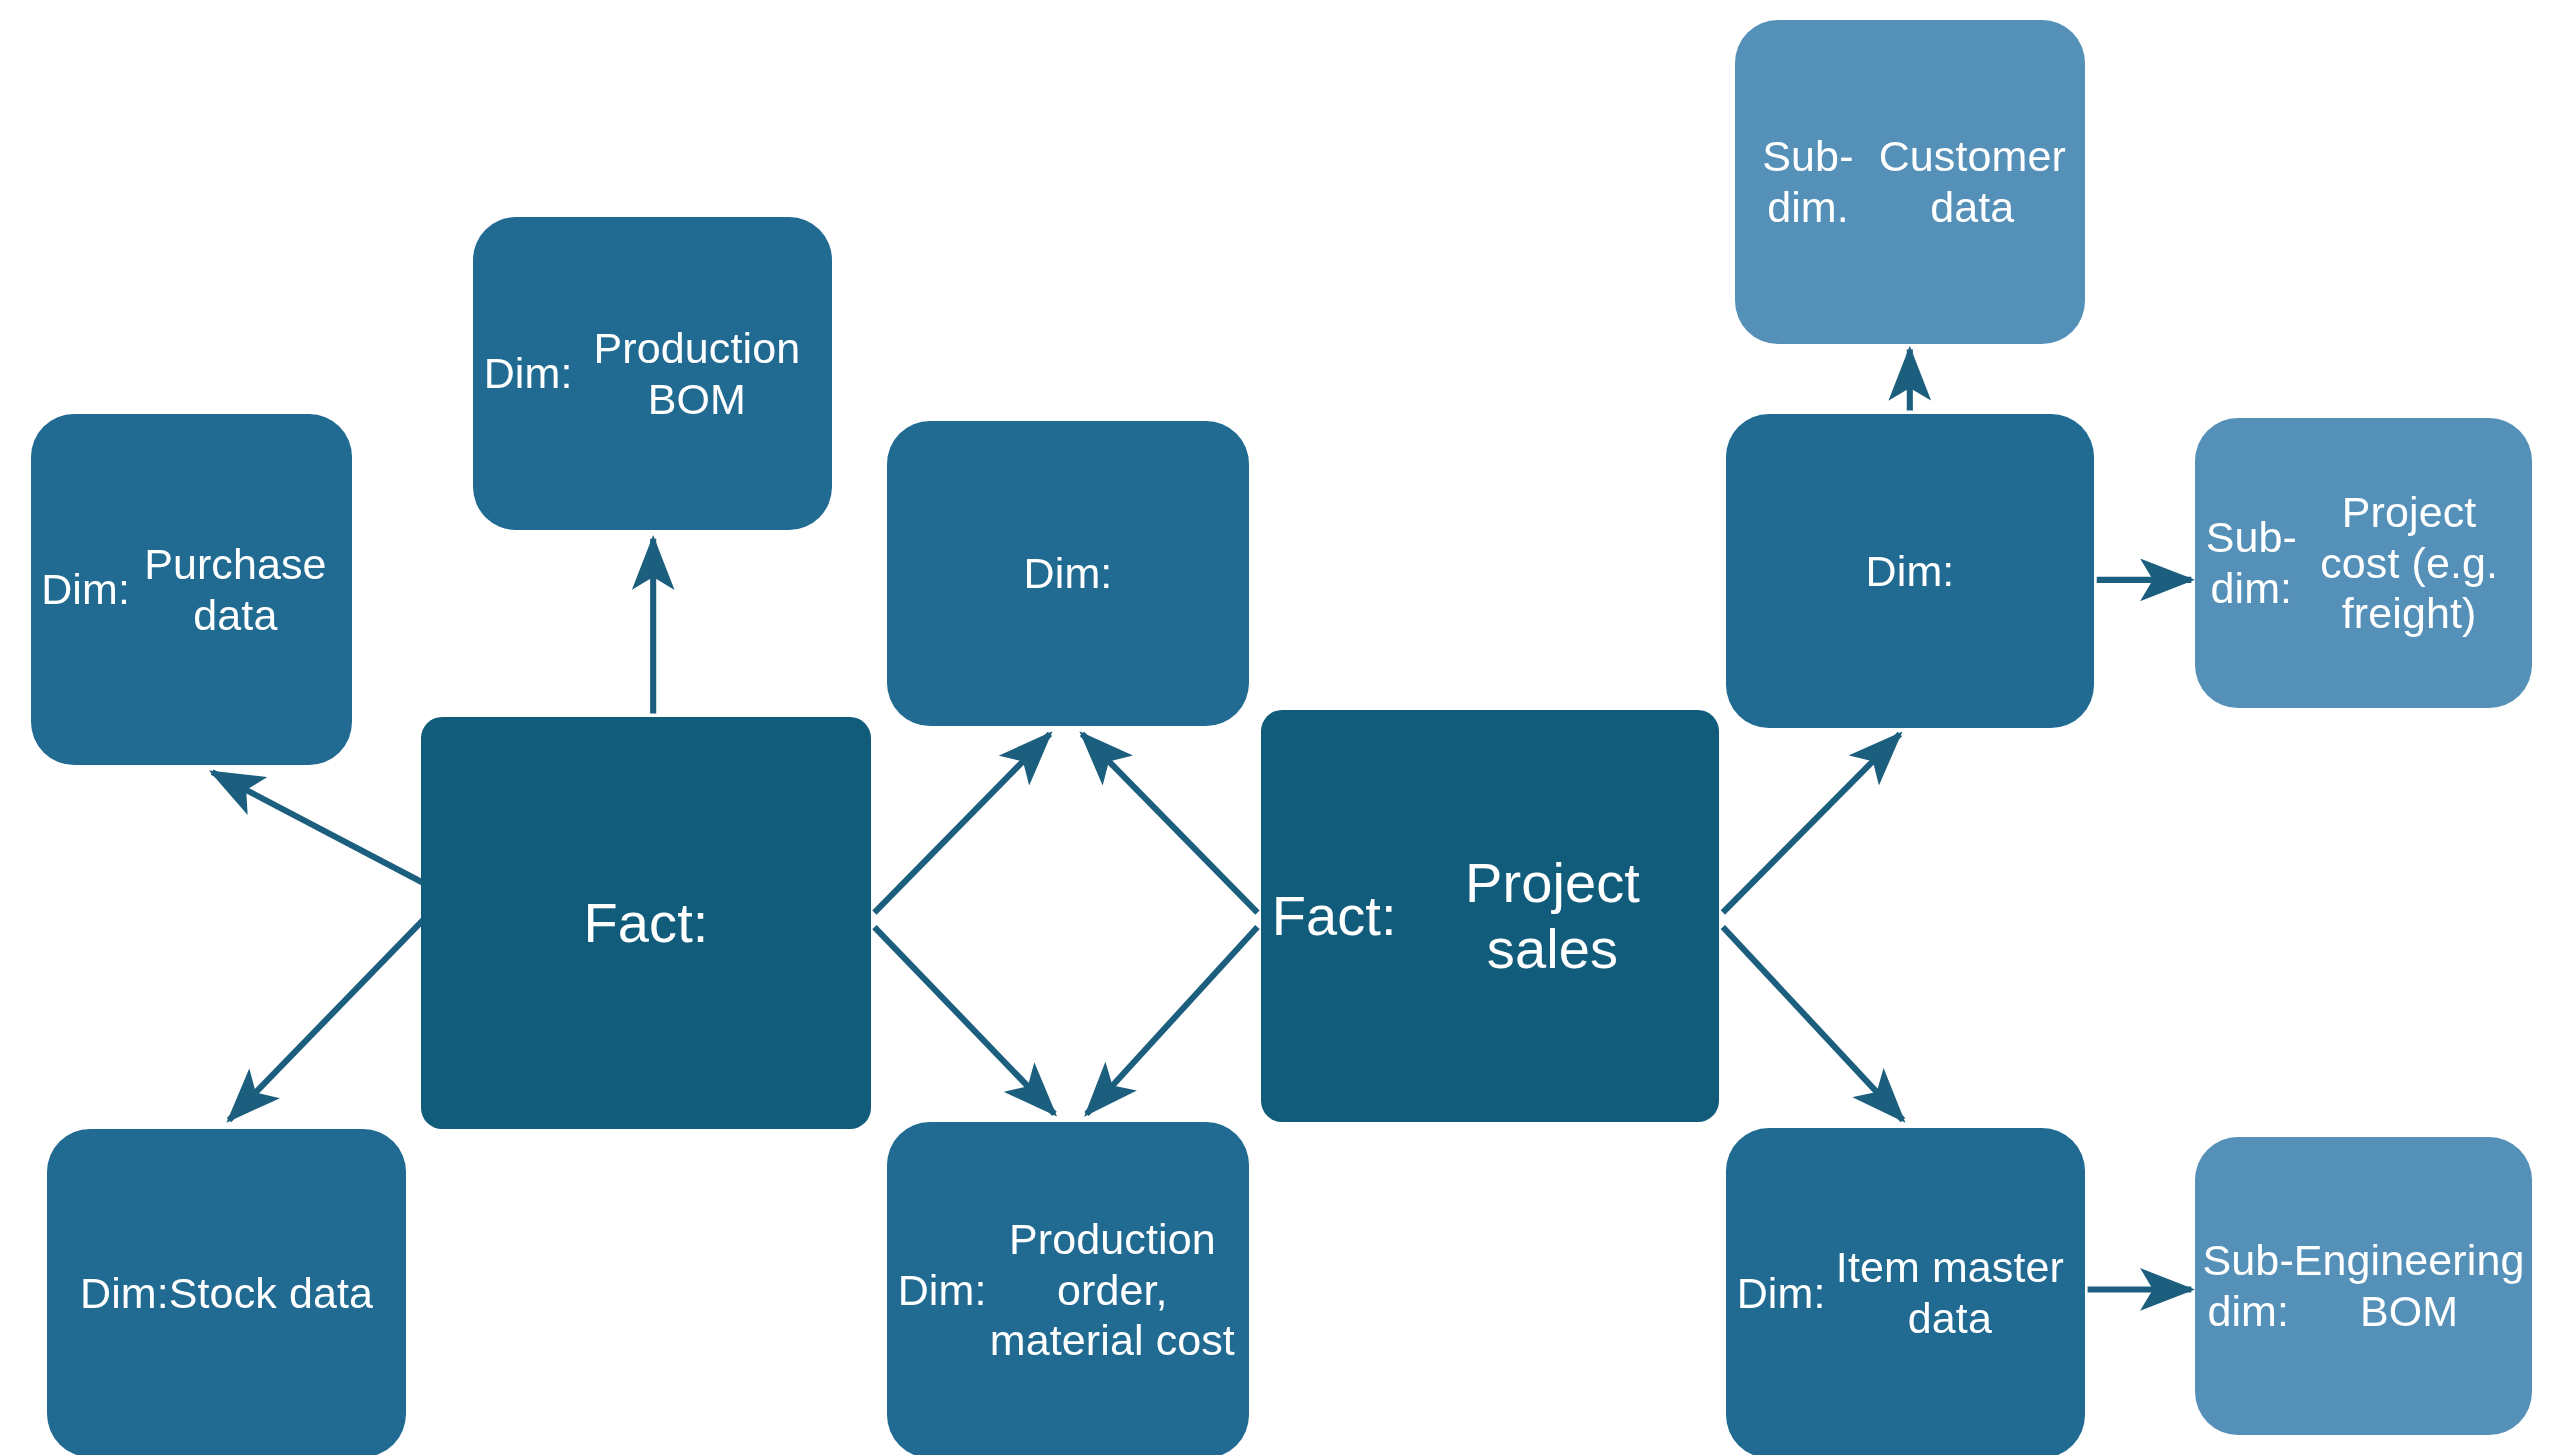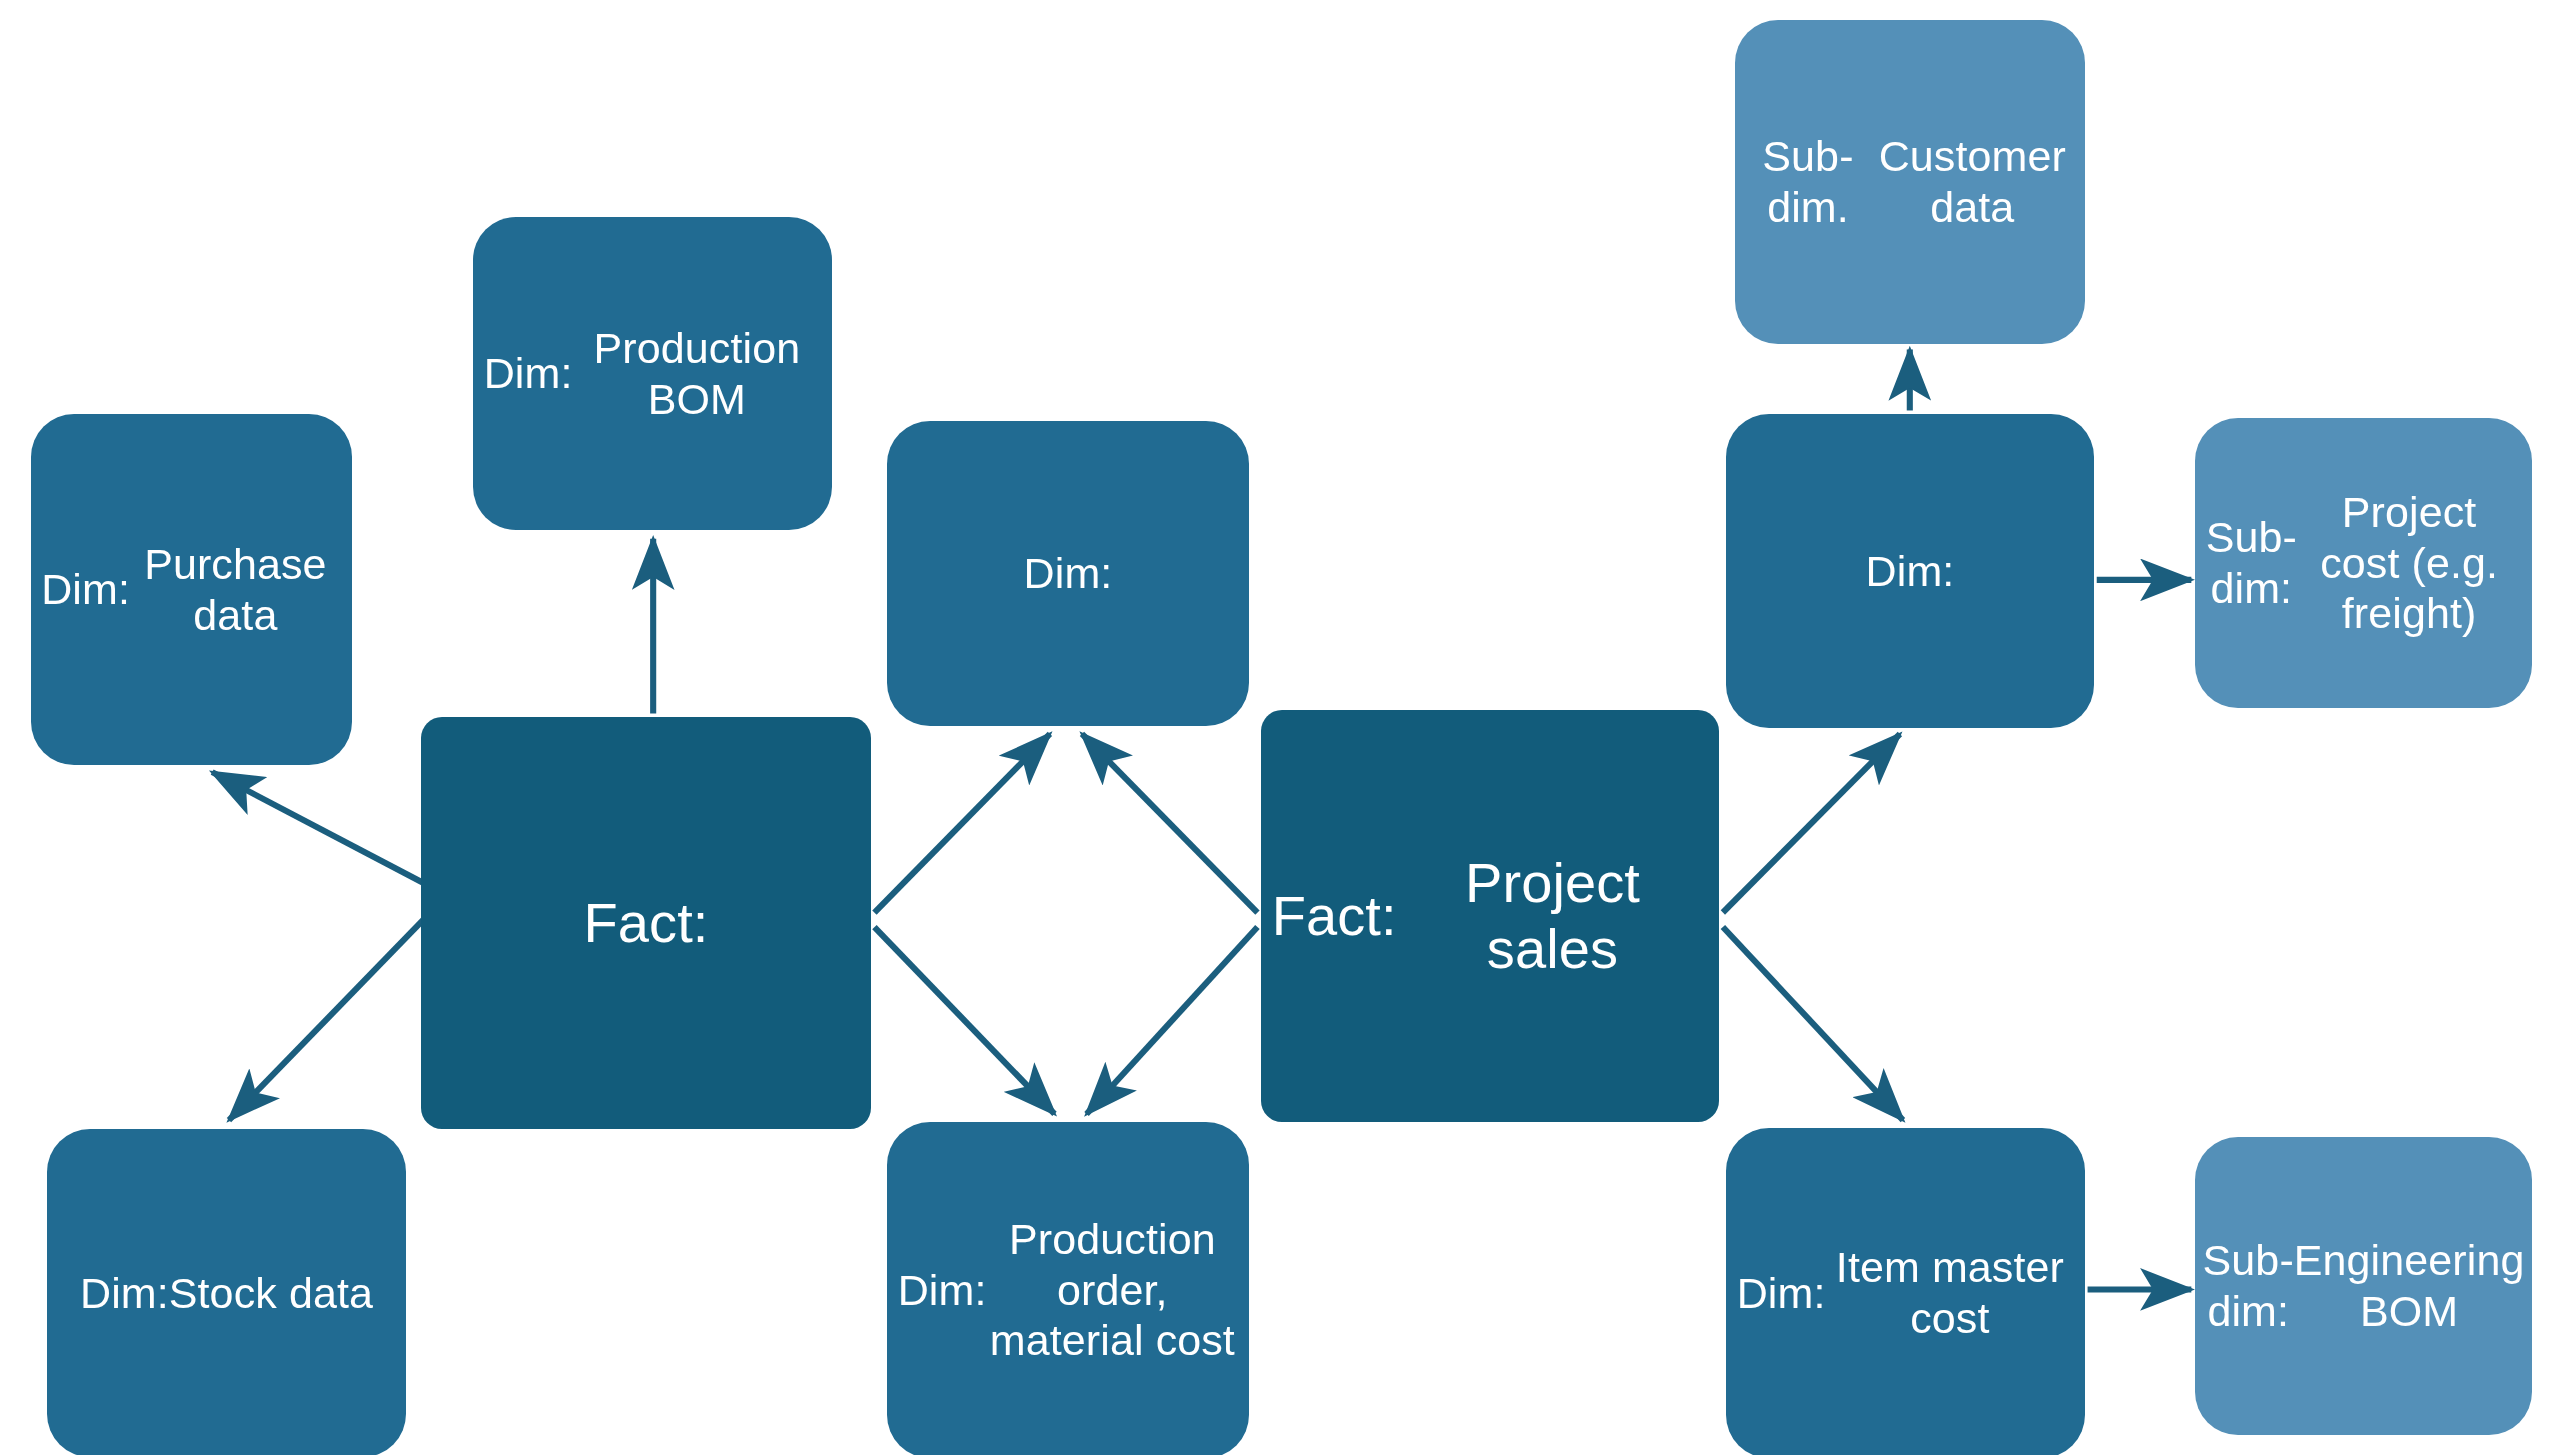--- a/index.html
+++ b/index.html
@@ -134,21 +134,21 @@
         <span class="spacer"></span>
       </div>
       <div class="node subdim" style="left: 2195px; top: 418px; width: 337px; height: 290px;">
         <span class="line1">Sub-dim:</span>
         <span class="spacer"></span>
         <span class="line2">Project cost (e.g. freight)</span>
       </div>
       <div class="node dim" style="left: 1726px; top: 1128px; width: 359px; height: 330px;">
         <span class="line1">Dim:</span>
         <span class="spacer"></span>
-        <span class="line2">Item master cost</span>
+        <span class="line2">Item master data</span>
       </div>
       <div class="node subdim" style="left: 2195px; top: 1137px; width: 337px; height: 298px;">
         <span class="line1">Sub-dim:</span>
         <span class="spacer"></span>
         <span class="line2">Engineering BOM</span>
       </div>
     </div>
 </div>
 
 

